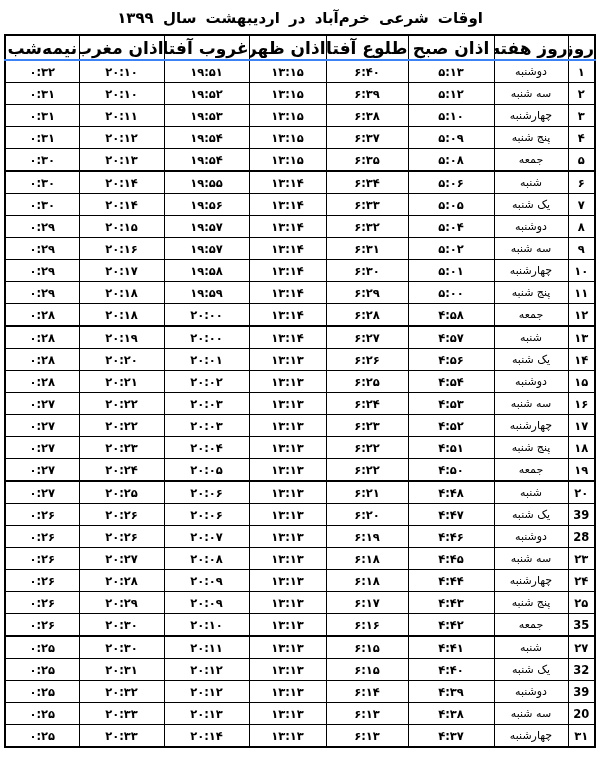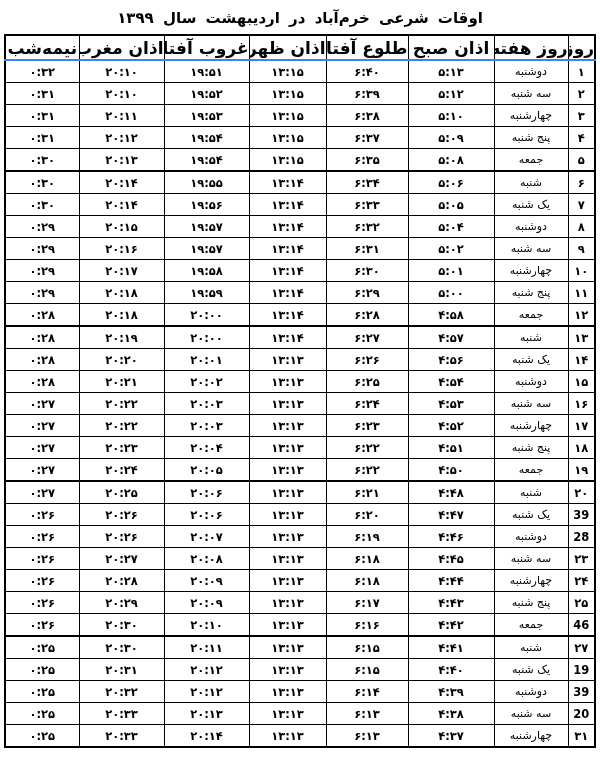--- a/index.html
+++ b/index.html
@@ -345,41 +345,41 @@
           <td>۲۵</td>
           <td class="weekday-cell">پنج شنبه</td>
           <td>۴:۴۳</td>
           <td>۶:۱۷</td>
           <td>۱۳:۱۳</td>
           <td>۲۰:۰۹</td>
           <td>۲۰:۲۹</td>
           <td>۰:۲۶</td>
         </tr>
         <tr class="week-end">
-          <td>46</td>
+          <td>35</td>
           <td class="weekday-cell">جمعه</td>
           <td>۴:۴۲</td>
           <td>۶:۱۶</td>
           <td>۱۳:۱۳</td>
           <td>۲۰:۱۰</td>
           <td>۲۰:۳۰</td>
           <td>۰:۲۶</td>
         </tr>
         <tr>
           <td>۲۷</td>
           <td class="weekday-cell">شنبه</td>
           <td>۴:۴۱</td>
           <td>۶:۱۵</td>
           <td>۱۳:۱۳</td>
           <td>۲۰:۱۱</td>
           <td>۲۰:۳۰</td>
           <td>۰:۲۵</td>
         </tr>
         <tr>
-          <td>19</td>
+          <td>32</td>
           <td class="weekday-cell">یک شنبه</td>
           <td>۴:۴۰</td>
           <td>۶:۱۵</td>
           <td>۱۳:۱۳</td>
           <td>۲۰:۱۲</td>
           <td>۲۰:۳۱</td>
           <td>۰:۲۵</td>
         </tr>
         <tr>
           <td>39</td>

